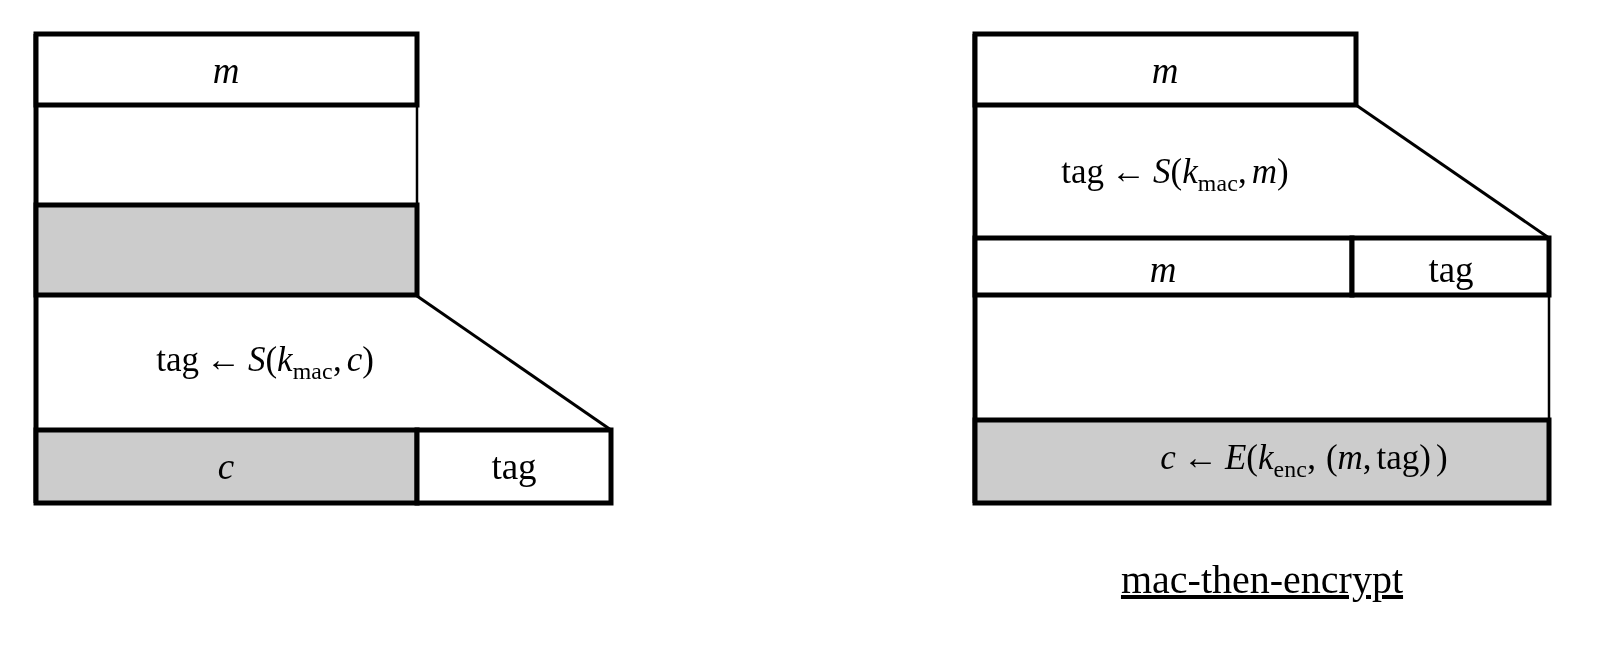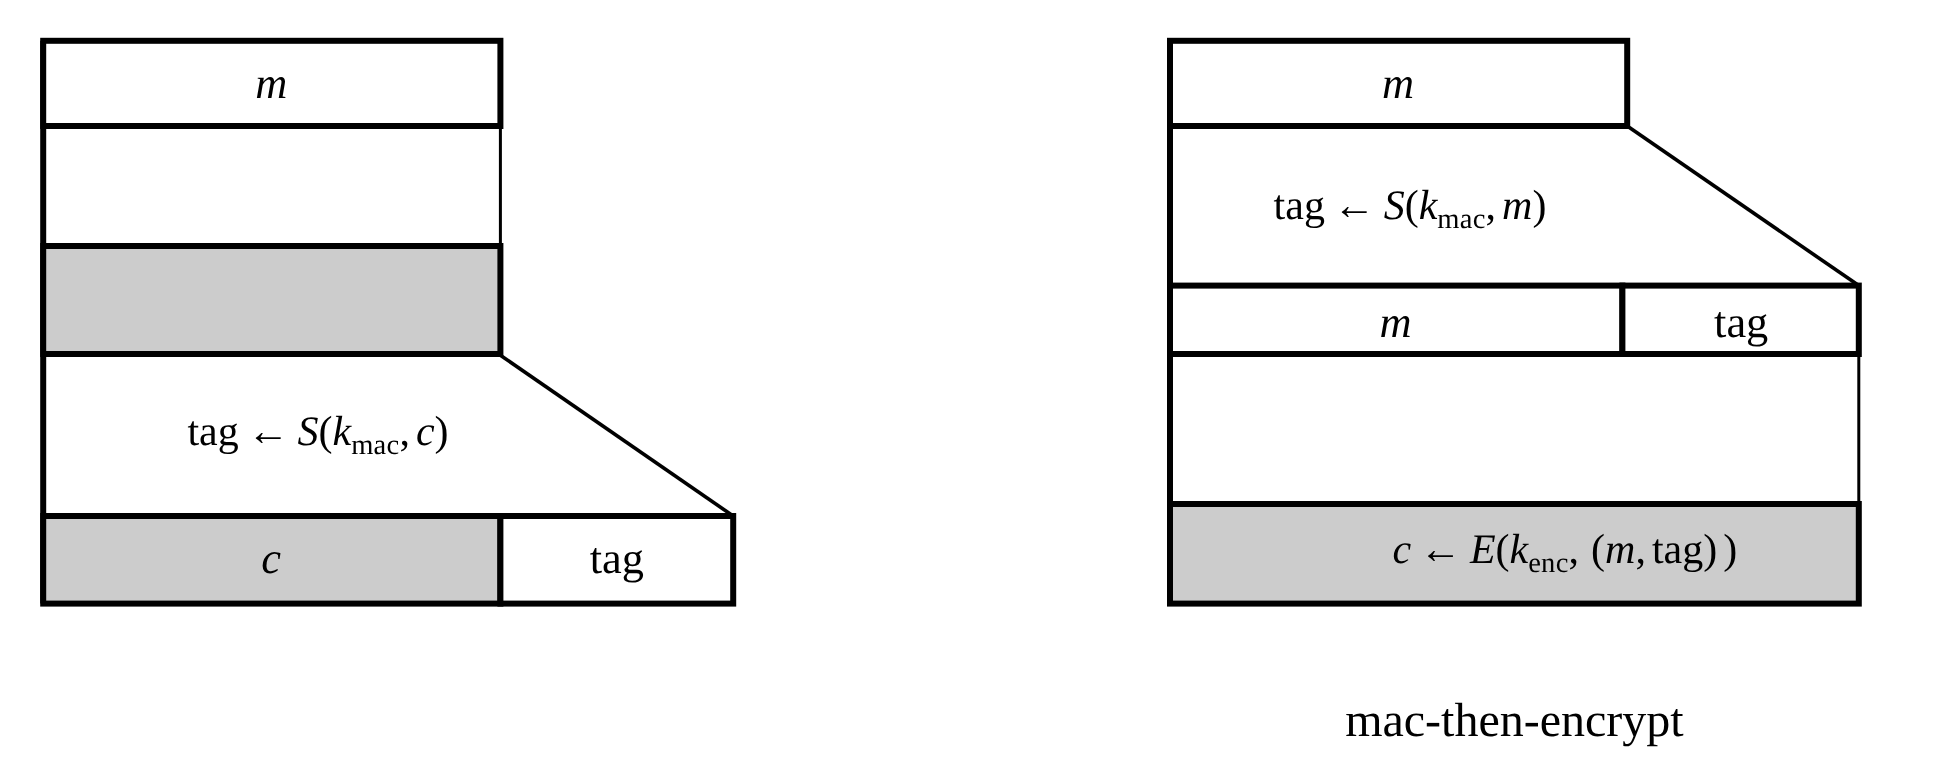--- a/index.html
+++ b/index.html
@@ -123,15 +123,15 @@
   </div>
 
   <div class="lbl var-size math" style="left:1163px; top:269px;">m</div>
 
   <div class="lbl var-size up" style="left:1451px; top:269px;">tag</div>
 
   <div class="lbl eq-size" style="left:1304px; top:461px;">
     <span class="math">c</span><span class="sp"></span><span class="arrow">←</span><span class="sp"></span><span class="math">E</span><span class="up">(</span><span class="math">k</span><span class="sub">enc</span><span class="up">,</span><span class="sp"></span><span class="sp"></span><span class="up">(</span><span class="math">m</span><span class="up">,</span><span class="sp"></span><span class="up">tag</span><span class="up">)</span><span class="sp"></span><span class="up">)</span>
   </div>
 
-  <div class="caption" style="left:1262px; top:576px;">mac-then-encrypt</div>
+  <div class="caption" style="left:1262px; top:556px;text-decoration:underline;">mac-then-encrypt</div>
 
 </div>
 
 </body></html>

